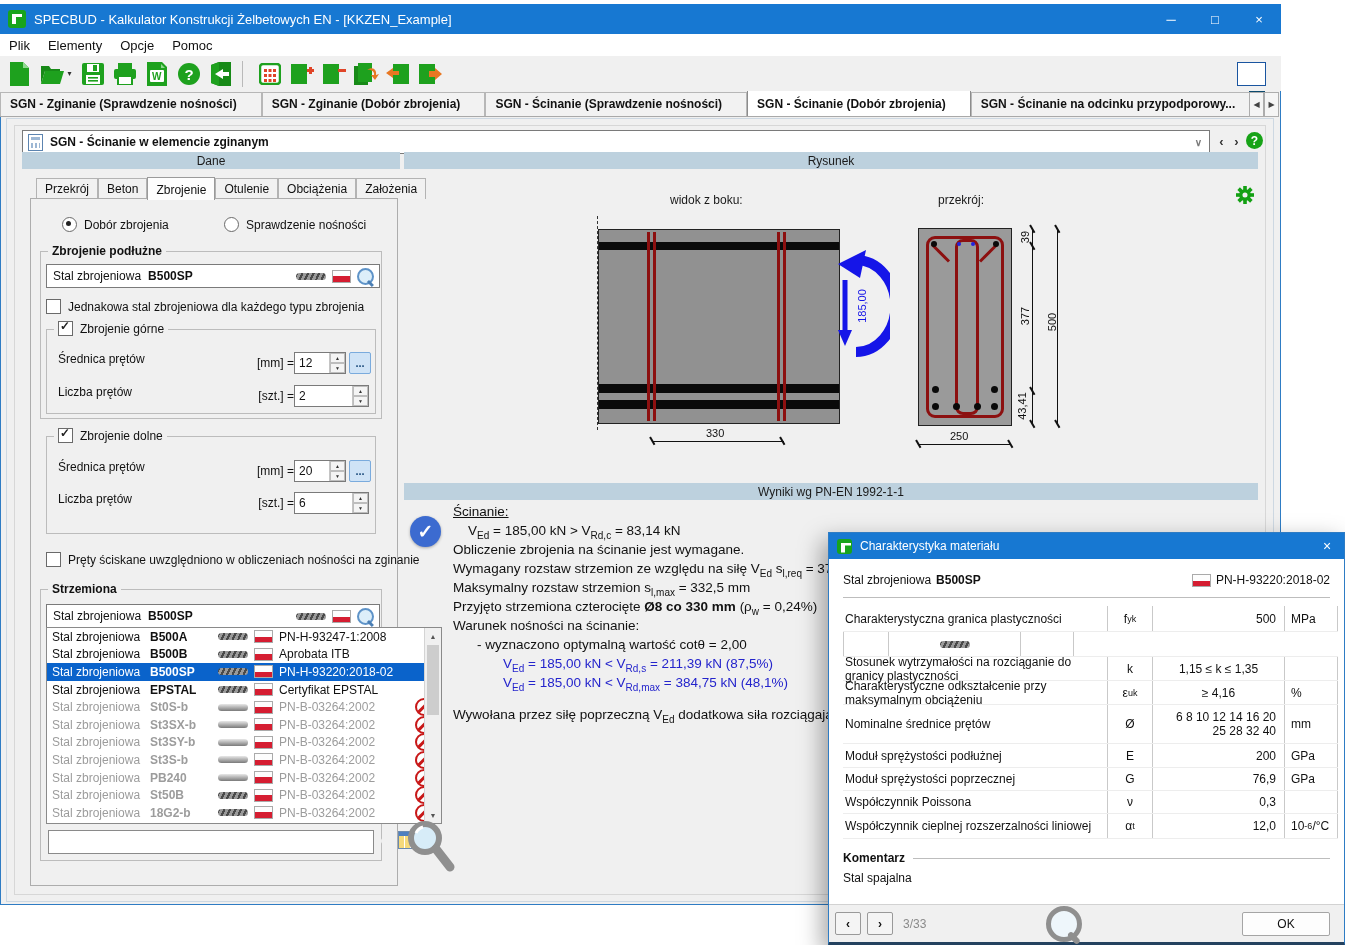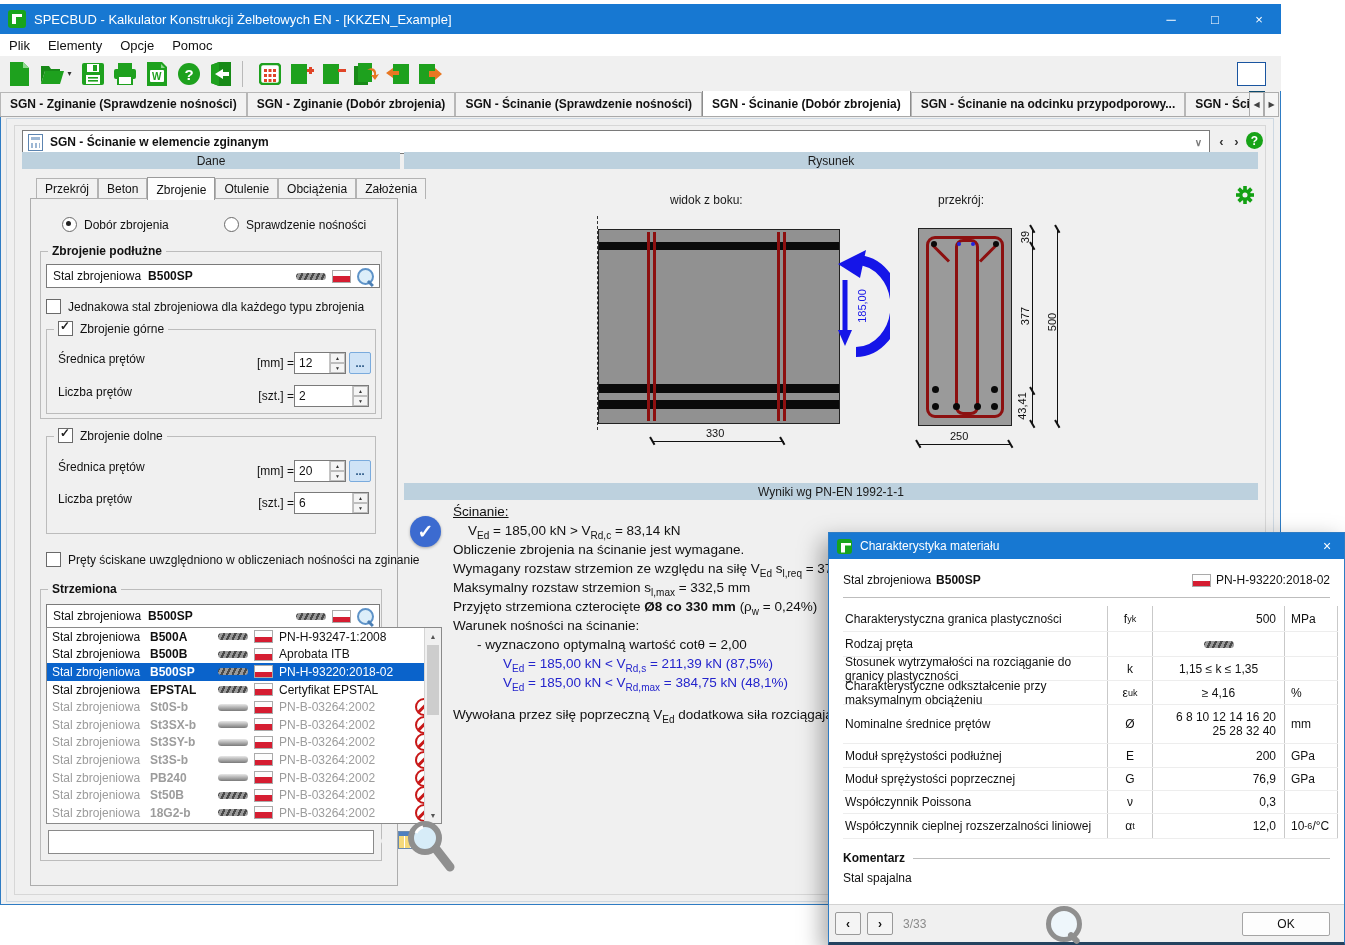--- a/index.html
+++ b/index.html
@@ -13,21 +13,21 @@
      linear-gradient(#fff,#fff);clip-path:polygon(0 0,100% 0,100% 30%,40% 30%,40% 100%,0 100%);}
   .winbtns{margin-left:auto;display:flex;height:30px;}
   .winbtn{width:44px;height:30px;display:flex;align-items:center;justify-content:center;font-size:13px;color:#fff;}
   #menubar{left:0;top:30px;width:1281px;height:22px;background:#ffffff;display:flex;align-items:center;font-size:13px;border-bottom:1px solid #e8e8e8;}
   .menuitem{padding:4px 9px;height:22px;display:flex;align-items:center;}
   #toolbar{left:0;top:52px;width:1281px;height:35px;background:#f0f0f0;display:flex;align-items:center;}
   .tbi{width:26px;height:26px;margin-left:6px;display:flex;align-items:center;justify-content:center;flex:0 0 auto;}
   .tbsep{width:1px;height:26px;background:#b9b9b9;margin:0 8px;}
   
   #tabstrip{left:0;top:87px;width:1249px;height:25px;display:flex;align-items:flex-end;overflow:hidden;border-bottom:1px solid #a9a9a9;background:#f0f0f0;white-space:nowrap;}
-  .mtab{font-size:12px;font-weight:bold;padding:4px 9px 5px 9px;border:1px solid #b7b7b7;border-bottom:none;background:#f2f2f2;flex:0 0 auto;margin-top:48px;}
+  .mtab{font-size:12px;font-weight:bold;padding:4px 24px 5px 9px;border:1px solid #b7b7b7;border-bottom:none;background:#f2f2f2;flex:0 0 auto;margin-top:48px;}
   .mtab.active{background:#ffffff;border-color:#8c8c8c;padding-top:6px;position:relative;z-index:2;}
   .tabscroll{left:1249px;top:88px;width:30px;height:24px;display:flex;}
   .tabscroll div{width:15px;height:23px;border:1px solid #adadad;background:#f5f5f5;font-size:8px;display:flex;align-items:center;justify-content:center;color:#444;}
   
   #frame1{left:6px;top:114px;width:1266px;height:782px;border:1px solid #cdd8e2;background:#f0f0f0;}
   #frame2{left:14px;top:121px;width:1250px;height:768px;border:1px solid #d7d7d7;}
   
   #combo{left:22px;top:126px;width:1186px;height:22px;background:#fff;border:1px solid #7a7a7a;display:flex;align-items:center;font-size:12px;font-weight:bold;}
   .calcicon{width:13px;height:15px;border:1px solid #5c84b0;background:#fff;margin:0 7px 0 5px;position:relative;flex:0 0 auto;}
   .calcicon::after{content:"";position:absolute;left:2px;top:2px;right:2px;height:3px;background:#9db7d4;}
@@ -642,21 +642,20 @@
     </div>
     <div style="margin:0 14px;border-top:1px solid #bdbdbd;"></div>
     <div style="margin:8px 6px 0 14px;">
       <div class="prow" style="height:25px;">
         <span class="lab">Charakterystyczna granica plastyczności</span>
           <span class="sym">f<sub>yk</sub></span>
         <span class="val">500</span>
           <span class="unit">MPa</span>
       </div>
       <div class="prow" style="height:24px;">
-        <span class="lab">Rodzaj pręta</span>
           <span class="sym"></span>
         <span class="val center">
             <span class="rebar"></span>
           </span>
           <span class="unit"></span>
       </div>
       <div class="prow" style="height:23px;">
         <span class="lab">Stosunek wytrzymałości na rozciąganie do granicy plastyczności</span>
           <span class="sym">k</span>
         <span class="val center">1,15 ≤ k ≤ 1,35</span>

